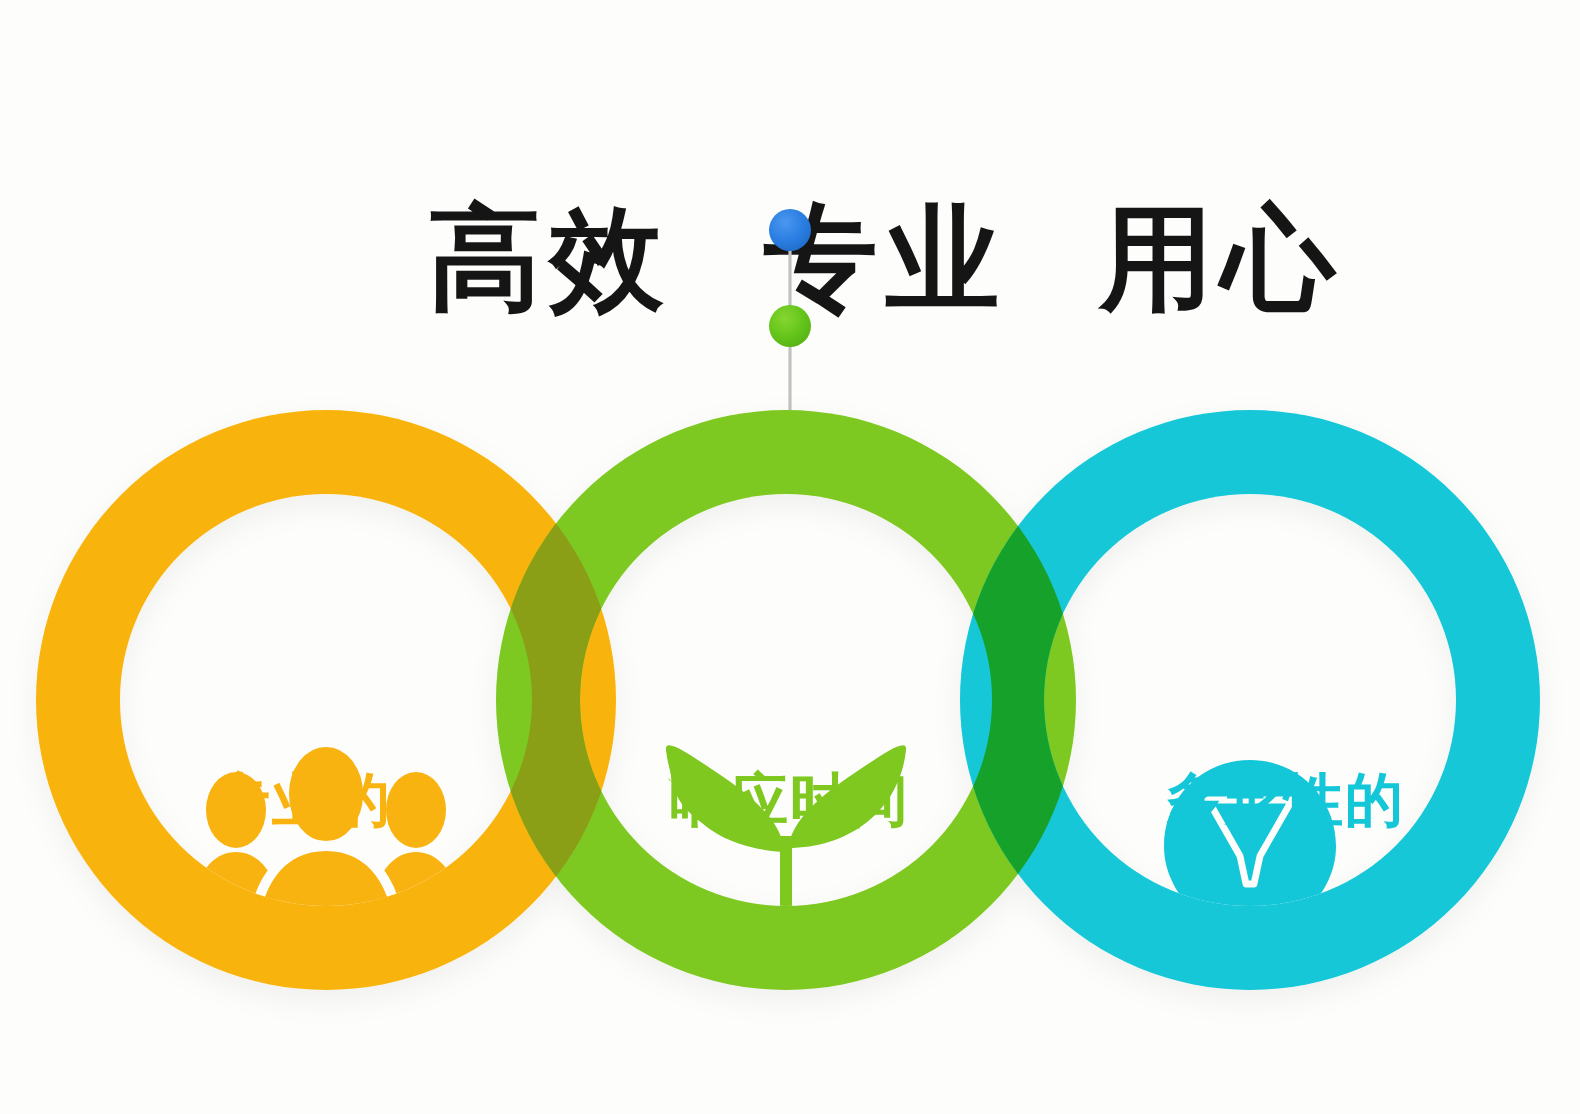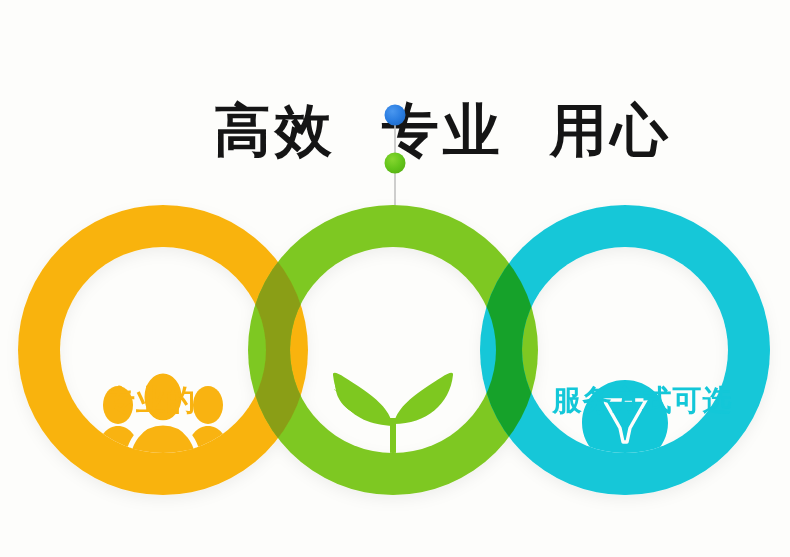--- a/index.html
+++ b/index.html
@@ -257,19 +257,20 @@
 
       <path d="M512,484 C552,466 698,466 738,484 L738,520 L512,520 Z" fill="#13c7d8"></path>
     </g>
   </svg>
 
   <div class="circle-text" id="text-left">
     <span class="l1">专业的</span>
   </div>
 
   <div class="circle-text" id="text-mid">
+    <span class="l2">响应时间</span>
   </div>
 
   <div class="circle-text" id="text-right">
-    <span class="l2">服务方式可选</span>
+    <span class="l1">多形性的</span>
   </div>
 
 </div>
 
 </body></html>

